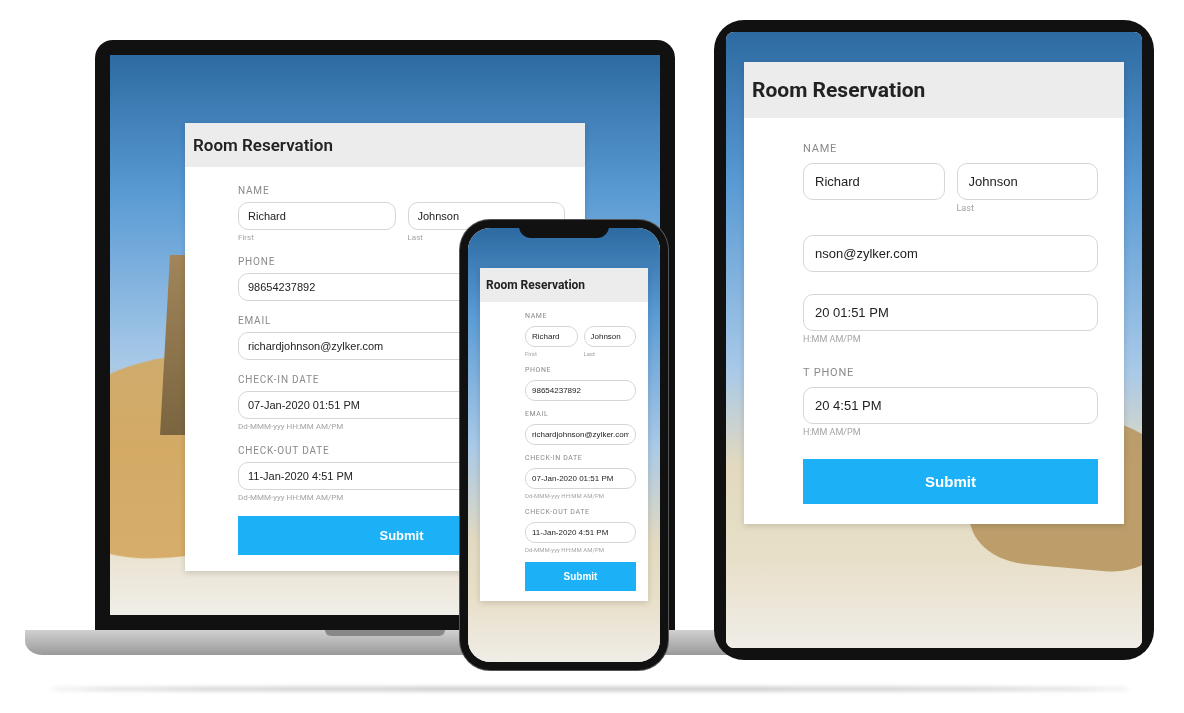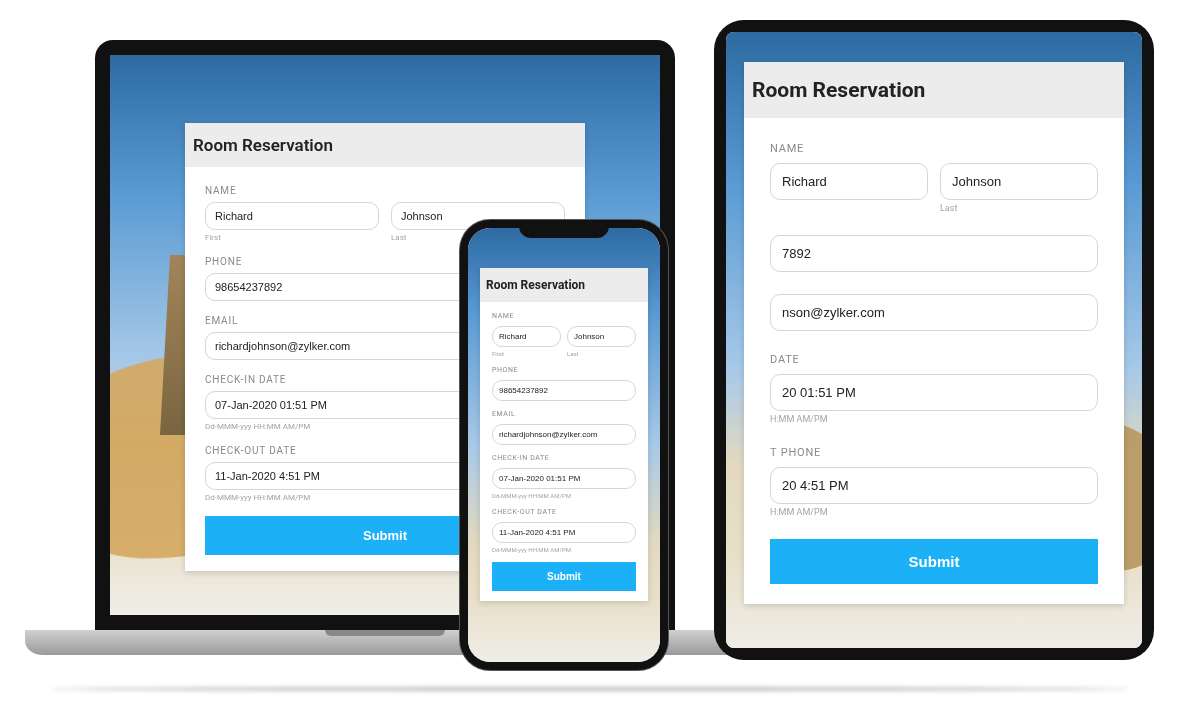--- a/index.html
+++ b/index.html
@@ -197,20 +197,21 @@
     padding: 12px 8px;
     font-size: 17px;
     font-weight: 600;
     color: #222;
   }
   .phone-form .form-header { font-size: 12px; padding: 10px 6px; font-weight:700; }
   .tablet-form .form-header { font-size: 21px; padding: 16px 8px; font-weight:700; }
 
   .form-body {
     padding: 18px 20px 16px;
+    margin-left: 33px;
   }
   .phone-form .form-body { padding: 10px 12px 10px; }
   .tablet-form .form-body { padding: 24px 26px 20px; }
 
   .lbl {
     font-size: 10px;
     letter-spacing: .8px;
     color: #8a8a8a;
     margin-bottom: 6px;
   }
@@ -334,30 +335,26 @@
             <div>
               <input class="txt" value="Richard" style="">
             </div>
             <div>
               <input class="txt" value="Johnson" style="">
               <div class="help">Last</div>
             </div>
           </div>
         </div>
 
-        <div class="row">
-          <input class="txt" value="7892" style="">
-        </div>
 
         <div class="row">
           <input class="txt" value="nson@zylker.com" style="">
         </div>
 
         <div class="row">
-          <div class="lbl">DATE</div>
           <input class="txt" value="20 01:51 PM" style="">
           <div class="help">H:MM AM/PM</div>
         </div>
 
         <div class="row">
           <div class="lbl">T PHONE</div>
           <input class="txt" value="20 4:51 PM" style="">
           <div class="help">H:MM AM/PM</div>
         </div>
 

